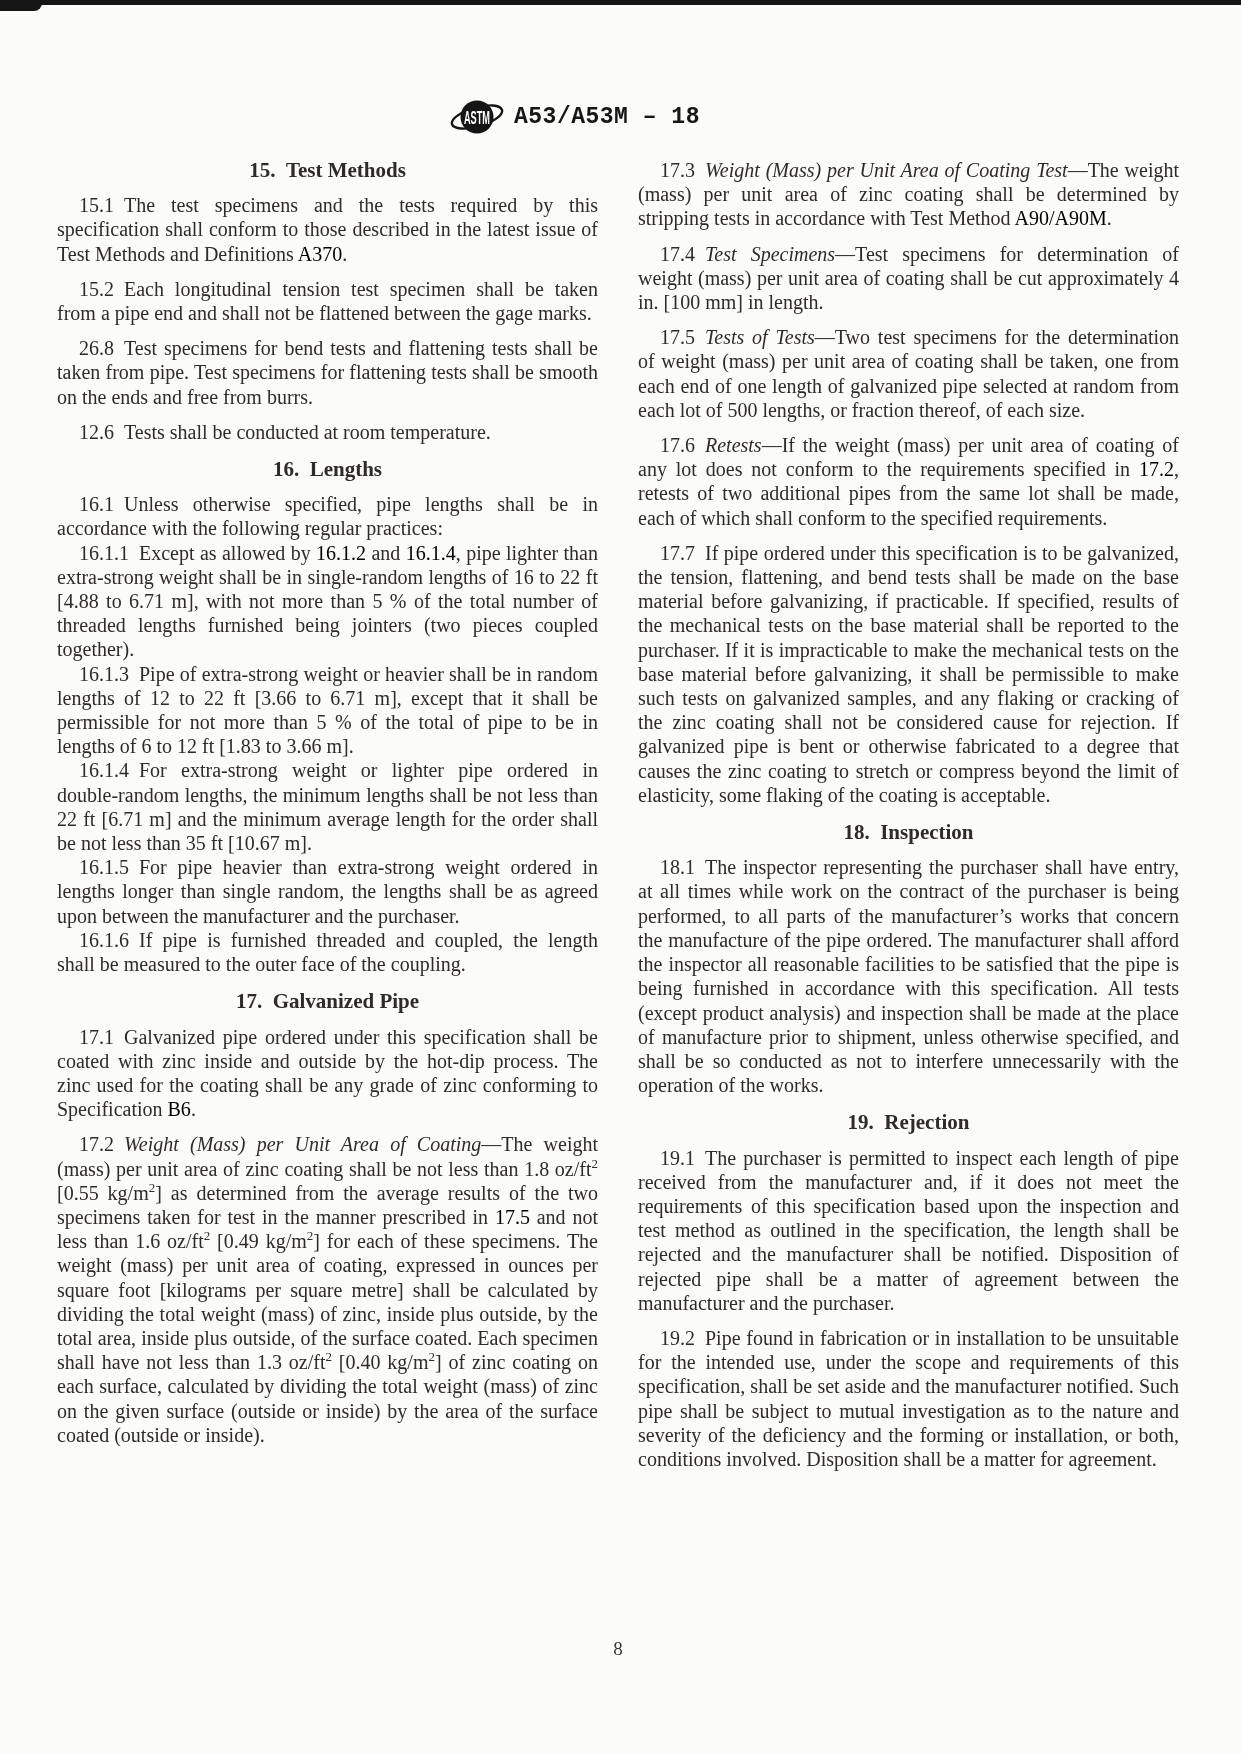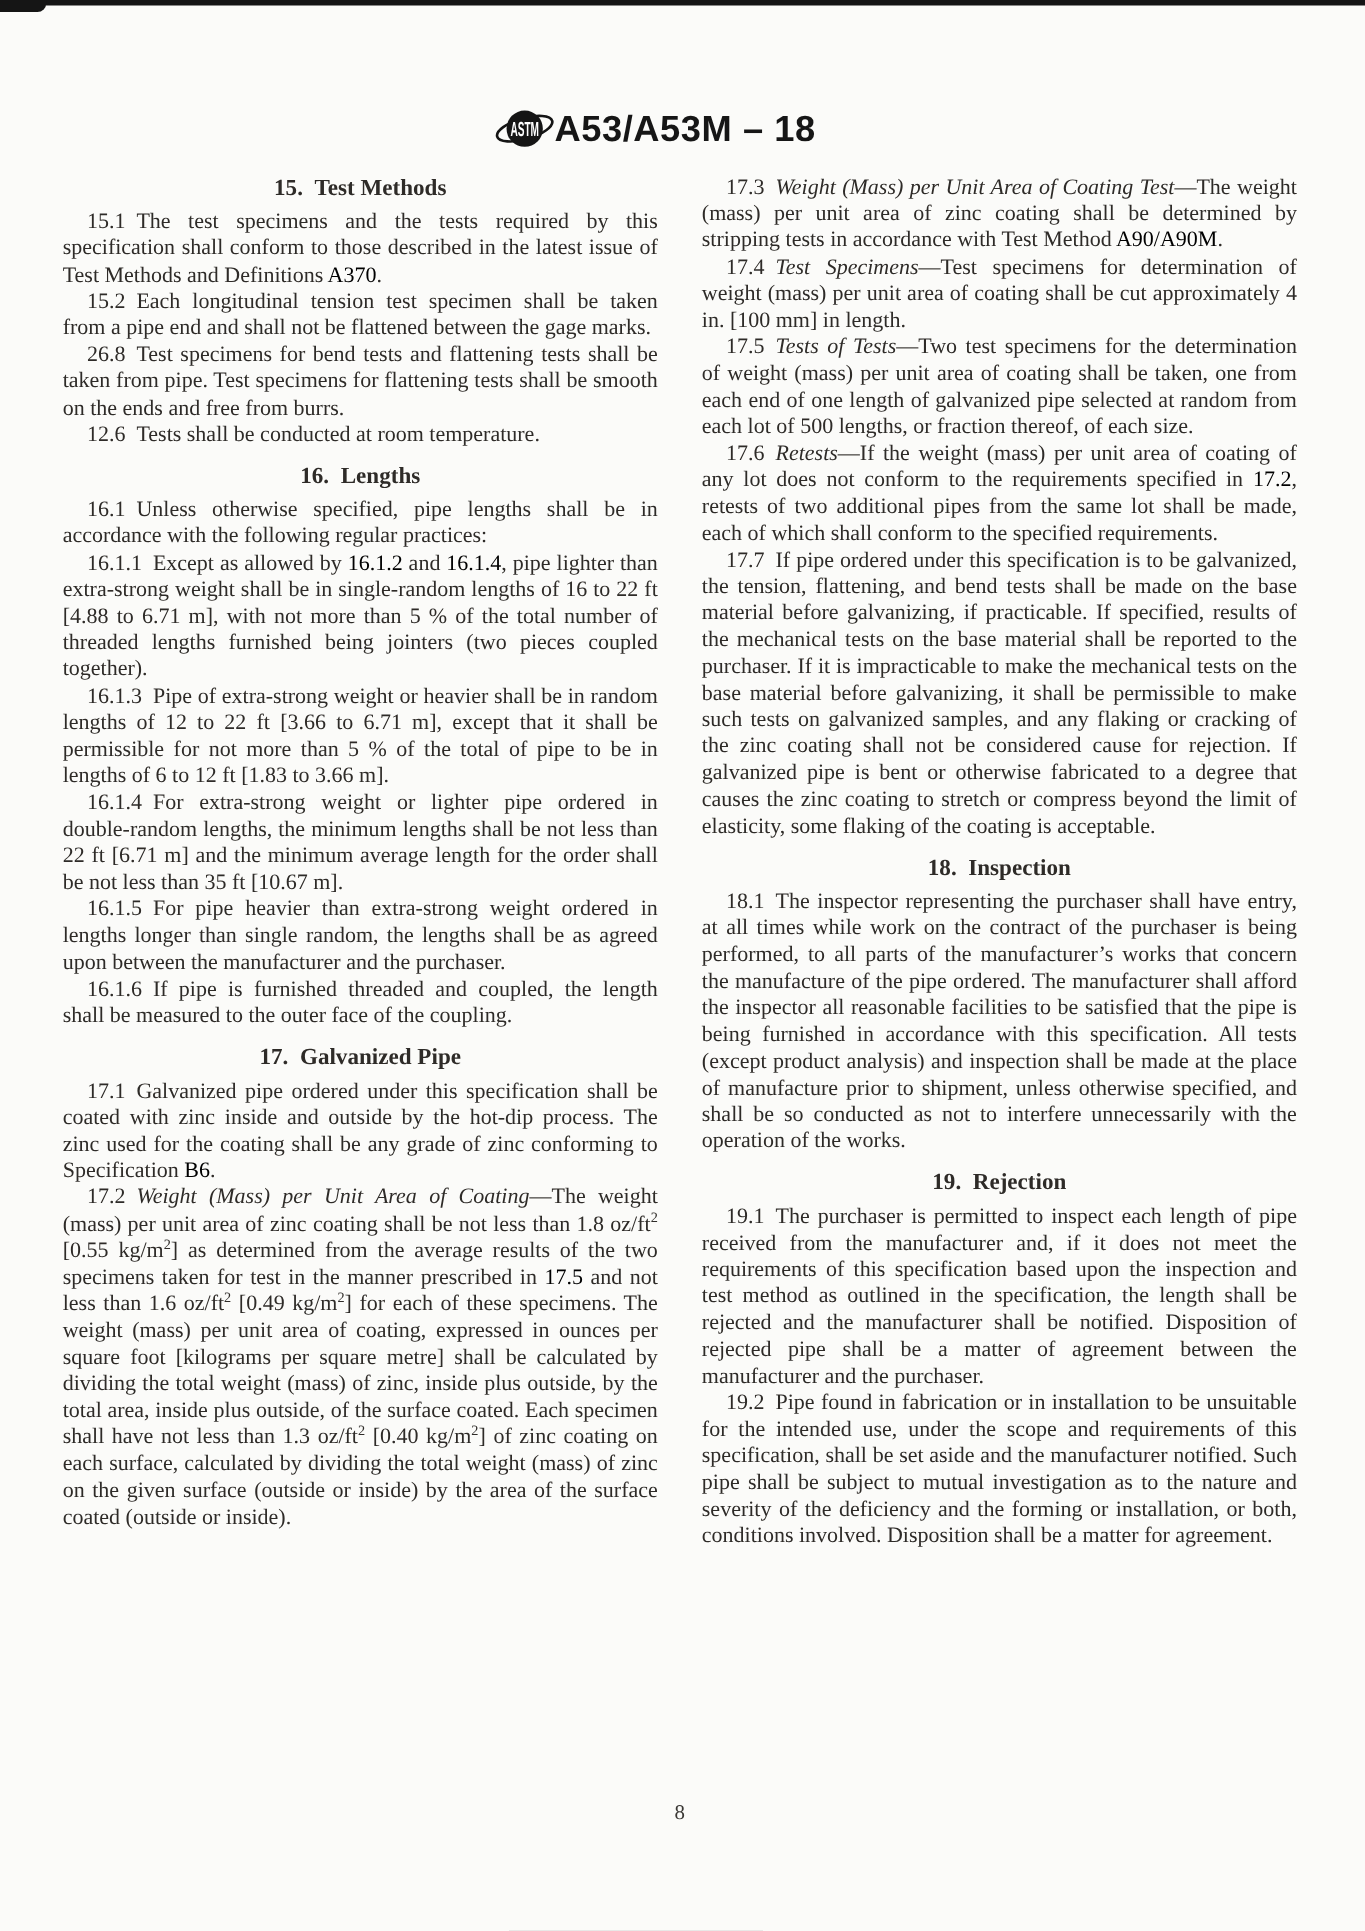--- a/index.html
+++ b/index.html
@@ -1,25 +1,25 @@
 <!DOCTYPE html>
 <html lang="en"><head>
 <meta charset="utf-8">
 <style>
   html,body{margin:0;padding:0;background:#d9d9d9;}
   .page{position:relative;width:1241px;height:1755px;margin:0 auto;background:#fbfbf9;color:#2e2b28;font-family:"Liberation Serif",serif;overflow:hidden;}
   .scan-top{position:absolute;top:0;left:0;width:100%;height:5px;background:#151515;}
   .scan-corner{position:absolute;top:0;left:0;width:42px;height:11px;background:#151515;border-radius:0 0 8px 0;}
-  .doc-header{position:absolute;top:94px;left:450px;display:flex;align-items:center;}
-  .doc-code{font-family:Liberation Sans, sans-serif;font-weight:bold;font-size:33px;letter-spacing:.5px;color:#161616;white-space:nowrap;}
+  .doc-header{position:absolute;top:94px;left:450px;display:flex;align-items:center;gap:10px;}
+  .doc-code{font-family:Liberation Mono, monospace;font-weight:bold;font-size:23px;letter-spacing:.5px;color:#161616;white-space:nowrap;}
   .columns{position:absolute;top:158px;left:57px;width:1122px;display:flex;gap:40px;}
   .col{width:541px;font-size:20px;line-height:24.2px;text-align:justify;hyphens:auto;}
   .sec{font-size:21px;font-weight:bold;margin:13px 0 7px 0;text-align:center;text-indent:0;}
   .para{margin:0;text-indent:22px;}
-  .para.spaced{margin-top:0;}
+  .para.spaced{margin-top:11px;}
   .col > :first-child{margin-top:0;}
   .ref{color:#000000;}
   sup{font-size:13px;line-height:0;}
   .page-num{position:absolute;top:1638px;left:57px;width:1122px;text-align:center;font-size:19px;color:#3a3835;}
 </style>
 </head>
 <body>
 
 <div class="page">
   <div class="scan-top"></div>

